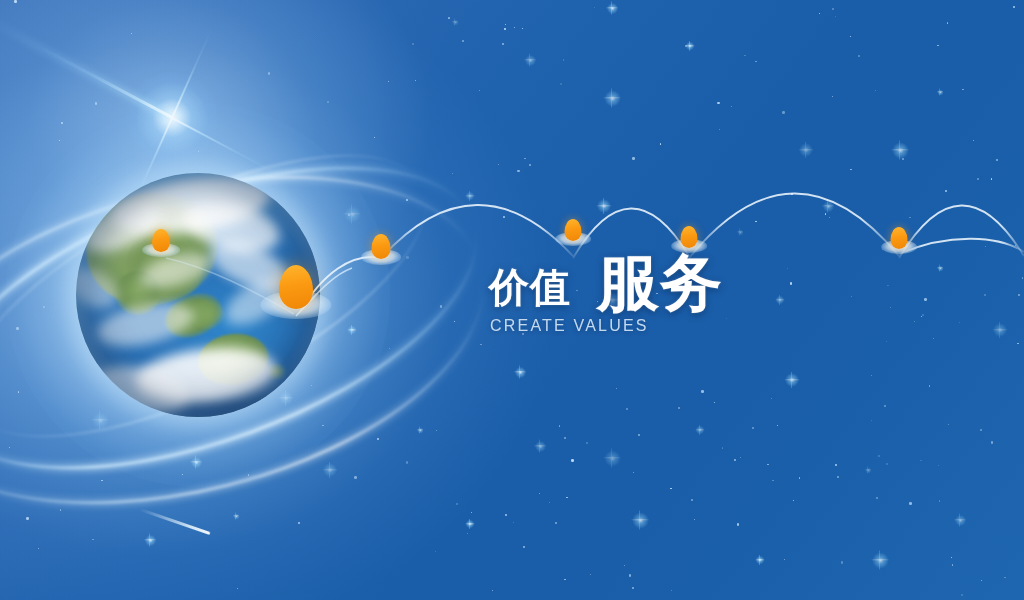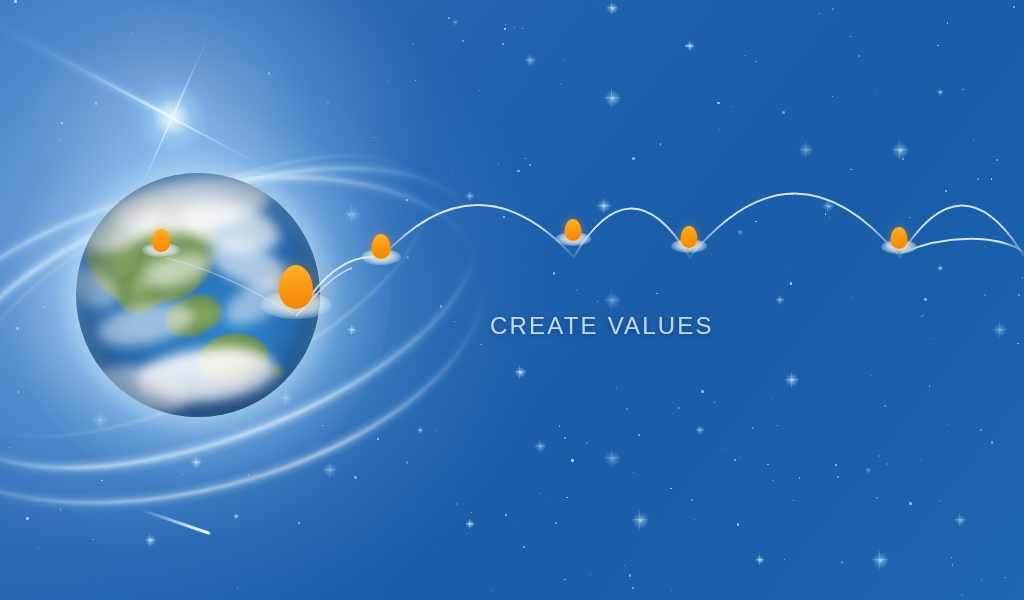--- a/index.html
+++ b/index.html
@@ -171,21 +171,21 @@
     font-size:40px;line-height:48px;font-weight:700;letter-spacing:1px;
     padding-bottom:3px;
     font-family:"DejaVu Sans","Liberation Sans",sans-serif;
   }
   .hl-gap{width:26px;}
 
   .subline{
     position:absolute;left:490px;top:313px;
     display:flex;white-space:nowrap;
     color:#d2e4f6;opacity:.92;
-    font-size:24px;line-height:26px;letter-spacing:2.2px;
+    font-size:16px;line-height:26px;letter-spacing:2.2px;
     text-shadow:0 1px 5px rgba(6,38,84,.45);
   }
   .sub-a{width:214px;}
 </style>
 </head>
 <body>
 
 <div class="stage">
 
   <div class="stars" id="stars">
@@ -531,20 +531,22 @@
         <div class="base" style="width: 35.7px; height: 13.9px;"></div>
         <div class="drop" style="width: 17px; height: 22.1px; bottom: 5.1px; box-shadow: rgba(255, 160, 30, 0.45) 0px 0px 8.5px;"></div>
       </div>
       <div class="pin" style="left: 879.45px; top: 224.65px; width: 39.1px; height: 29.512px;">
         <div class="base" style="width: 35.7px; height: 13.9px;"></div>
         <div class="drop" style="width: 17px; height: 22.1px; bottom: 5.1px; box-shadow: rgba(255, 160, 30, 0.45) 0px 0px 8.5px;"></div>
       </div>
     </div>
 
   <div class="headline">
+    <span class="hl-small">价值</span>
     <span class="hl-gap"></span>
+    <span class="hl-big">服务</span>
   </div>
 
   <div class="subline">
     <span class="sub-a">CREATE VALUES</span>
   </div>
 
 </div>
 
 </body></html>

